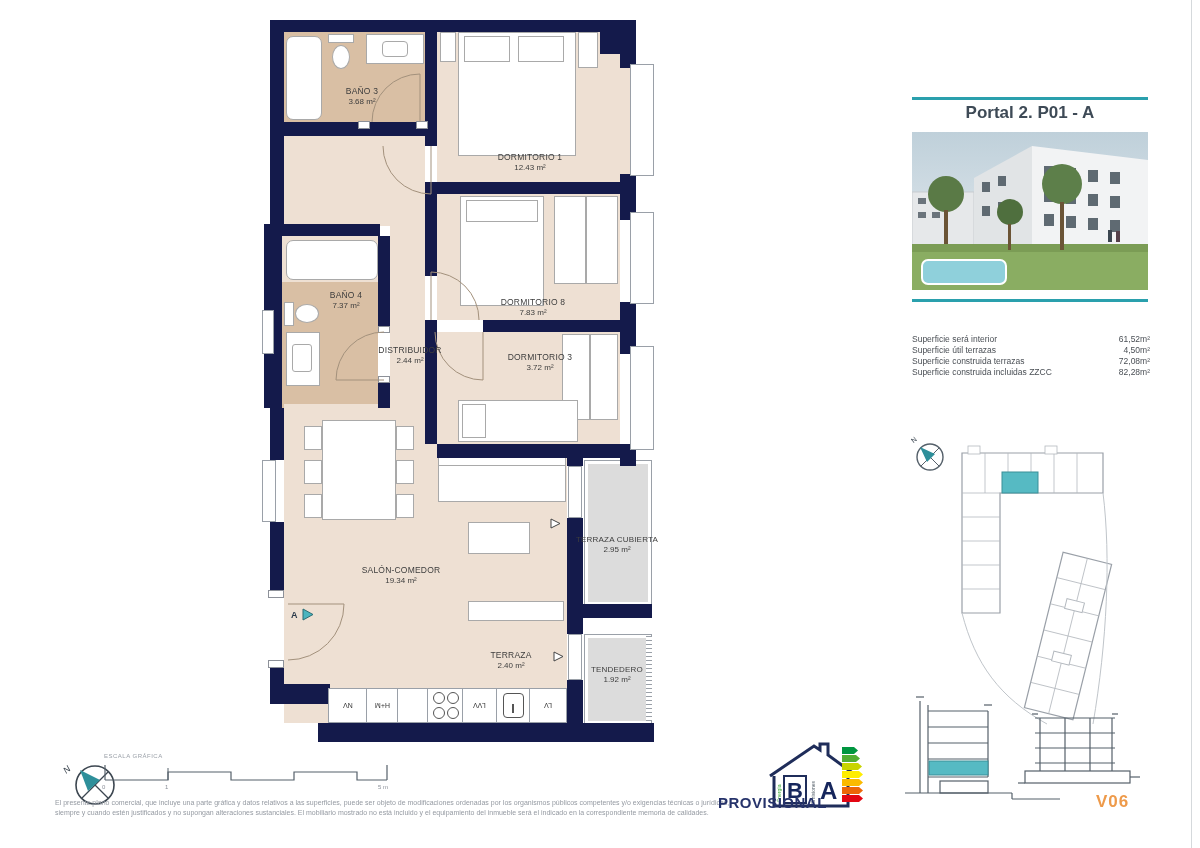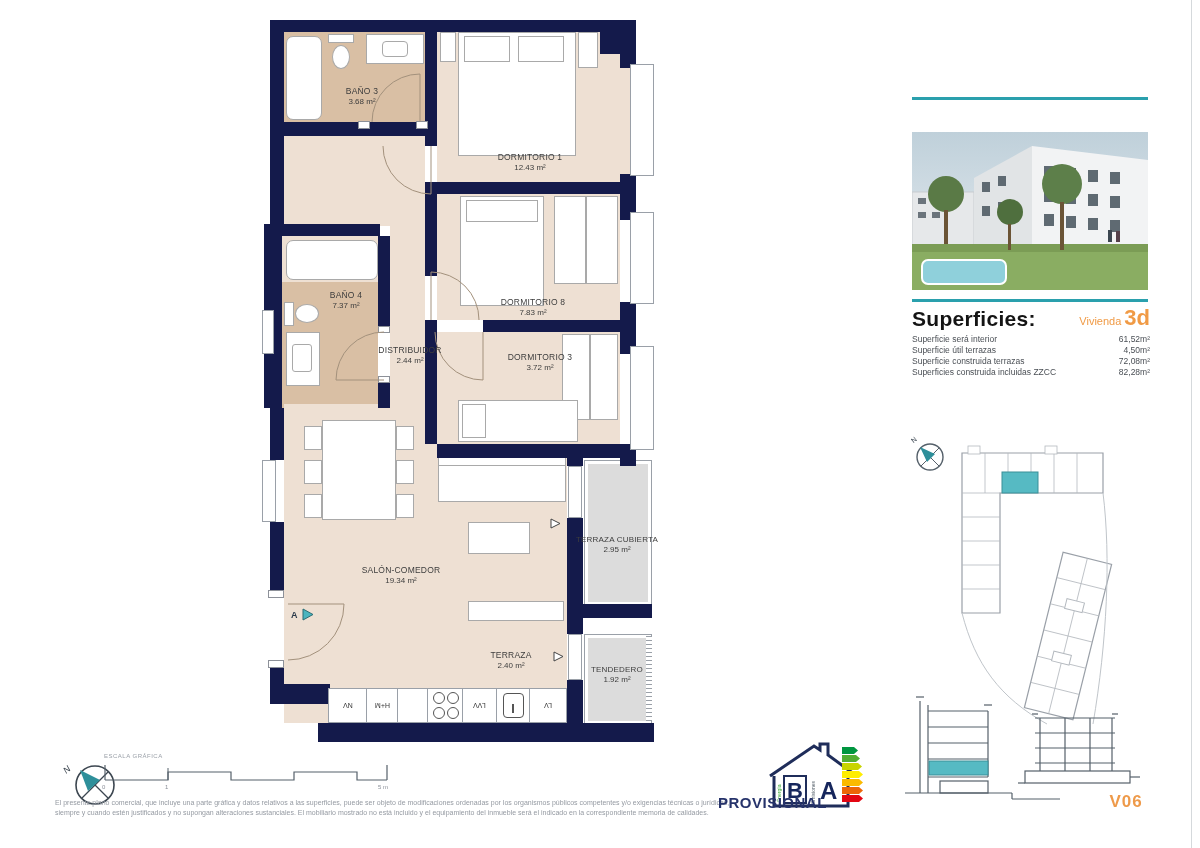--- a/index.html
+++ b/index.html
@@ -34,21 +34,21 @@
   .portal-title{position:absolute;left:912px;top:103px;width:236px;text-align:center;
                 font-size:17px;font-weight:bold;color:#3e4a56;}
   .sup-head{position:absolute;left:912px;top:305px;width:238px;display:flex;
             justify-content:space-between;align-items:flex-end;}
   .sup-title{font-size:21px;font-weight:bold;color:#141414;letter-spacing:.3px;}
   .viv{color:#f09a45;}
   .viv-label{font-size:11px;}
   .viv-code{font-size:22px;font-weight:bold;margin-left:3px;}
   .srow{position:absolute;left:912px;width:238px;display:flex;justify-content:space-between;
         font-size:8.5px;color:#4a4f55;}
-  .v06{position:absolute;left:1096px;top:792px;width:60px;text-align:center;
+  .v06{position:absolute;left:1096px;top:792px;width:60px;text-align:left;
        font-size:17px;font-weight:bold;color:#ee9a4a;letter-spacing:1px;}
   
   .scale-label{position:absolute;left:104px;top:753px;font-size:6px;color:#9aa0a8;letter-spacing:.5px;}
   .tick{position:absolute;font-size:6px;color:#8a8f98;}
   .disclaimer{position:absolute;left:55px;width:705px;font-size:7px;color:#959aa2;line-height:1.45;}
   .provisional{position:absolute;left:718px;top:794px;width:100px;text-align:center;
                font-size:15px;font-weight:bold;color:#26336b;letter-spacing:.5px;}
   .page-edge{position:absolute;left:1191px;top:0;width:1px;height:848px;background:#d5d9dc;}
   .amark{position:absolute;left:29px;top:594px;display:flex;align-items:center;gap:3px;
          font-size:9px;font-weight:bold;color:#2b3a4a;}
@@ -245,20 +245,21 @@
     </div>
     <svg class="abs" style="left:288px;top:504px" width="11" height="11">
       <polygon points="1,1 10,5.5 1,10" fill="#ffffff" stroke="#444" stroke-width="1"></polygon>
     </svg>
     <svg class="abs" style="left:291px;top:637px" width="11" height="11">
       <polygon points="1,1 10,5.5 1,10" fill="#ffffff" stroke="#444" stroke-width="1"></polygon>
     </svg>
   </div>
 
   <div class="rule" style="left:912px;top:97px"></div>
+  <div class="portal-title">Portal 2. P01 - A</div>
 
   <svg class="abs" style="left:912px;top:132px" width="236" height="158">
     <defs>
       <linearGradient id="sky" x1="0" y1="0" x2="0" y2="1">
         <stop offset="0" stop-color="#bfd0da"></stop>
           <stop offset="1" stop-color="#e9eef2"></stop>
       </linearGradient>
     </defs>
     <rect width="236" height="158" fill="url(#sky)"></rect>
     <rect x="0" y="60" width="62" height="55" fill="#e6e8ea" stroke="#c8ccd0"></rect>
@@ -293,40 +294,34 @@
       <rect x="32" y="78" width="4" height="34" fill="#6b5436"></rect>
     <circle cx="150" cy="52" r="20" fill="#5d7f4a"></circle>
       <rect x="148" y="70" width="4" height="48" fill="#6b5436"></rect>
     <circle cx="98" cy="80" r="13" fill="#4f6f3e"></circle>
       <rect x="96" y="92" width="3" height="26" fill="#6b5436"></rect>
     <rect x="196" y="98" width="4" height="12" fill="#3c4650"></rect>
       <rect x="204" y="99" width="4" height="11" fill="#55404a"></rect>
   </svg>
 
   <div class="rule" style="left:912px;top:299px"></div>
-  <div class="sup-head">
-    <span class="sup-title">Superficies:</span>
-    <span class="viv">
-      <span class="viv-label">Vivienda</span><span class="viv-code">3d</span>
-    </span>
-  </div>
   <div class="srow" style="top:334px">
     <span>Superficie será interior</span>
       <span>61,52m²</span>
     </div>
   <div class="srow" style="top:345px">
     <span>Superficie útil terrazas</span>
       <span>4,50m²</span>
     </div>
   <div class="srow" style="top:356px">
     <span>Superficie construida terrazas</span>
       <span>72,08m²</span>
     </div>
   <div class="srow" style="top:367px">
-    <span>Superficies construida incluidas ZZCC</span>
+    <span>Superficie construida incluidas ZZCC</span>
       <span>82,28m²</span>
     </div>
 
   <svg class="abs" style="left:905px;top:432px" width="256" height="300">
     <g>
       <circle cx="25" cy="25" r="13" fill="none" stroke="#55606a" stroke-width="1.4"></circle>
       <line x1="16" y1="16" x2="34" y2="34" stroke="#55606a" stroke-width="1"></line>
       <line x1="34" y1="16" x2="16" y2="34" stroke="#55606a" stroke-width="1"></line>
       <polygon points="15,15 30,22 22,30" fill="#2e8f9a"></polygon>
       <text x="8" y="10" font-size="7" fill="#394450" transform="rotate(-40 10 10)">N</text>

